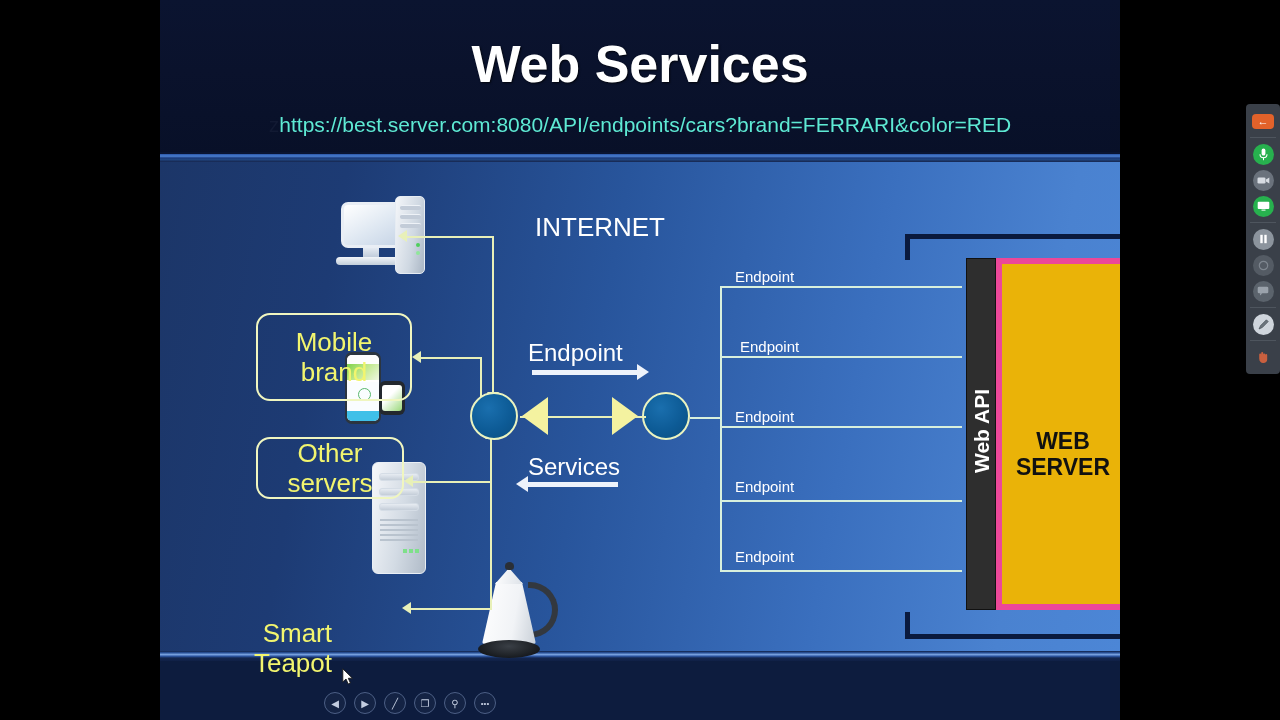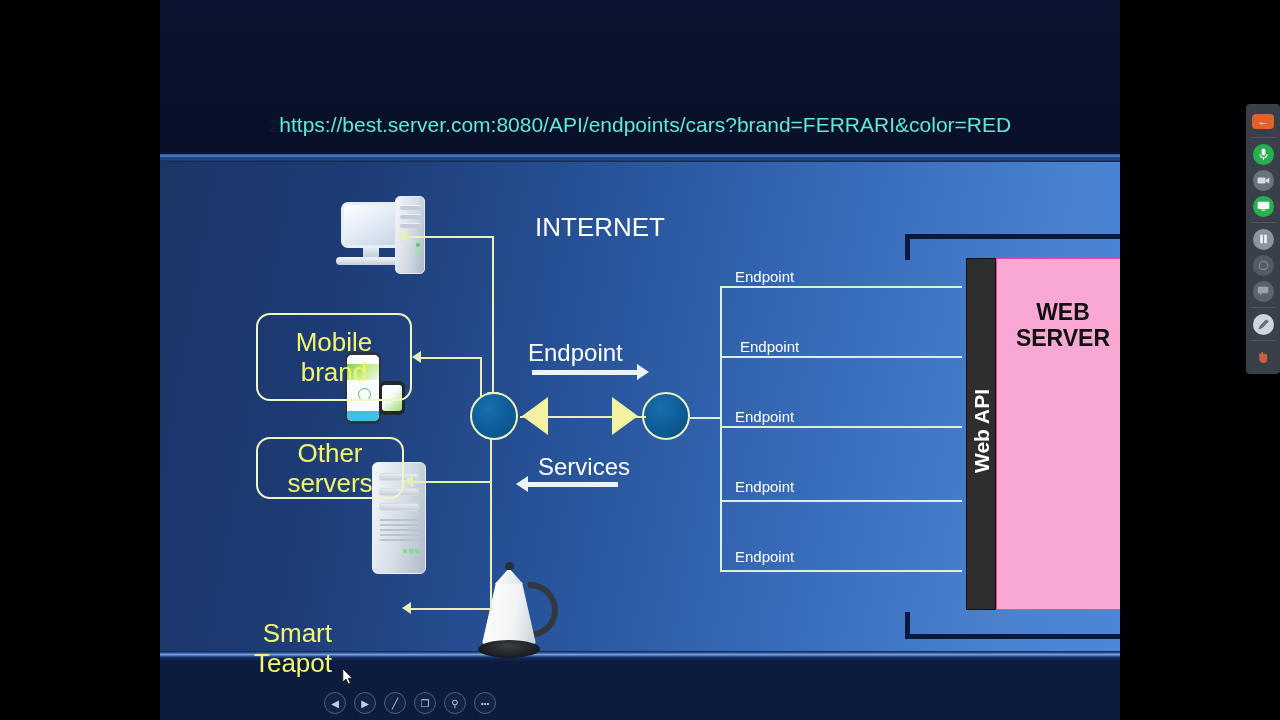--- a/index.html
+++ b/index.html
@@ -59,21 +59,21 @@
     background:#0d1c3e;
   }
 
   
   .node-box {
     position:absolute; border:2px solid #f0f6c0; border-radius:14px;
     color:#f2f56e; font-size:26px; line-height:30px; text-align:center;
     display:flex; align-items:center; justify-content:center;
     padding:4px 6px;
   }
-  .lbl { position:absolute; color:#ffffff;text-align:center; }
+  .lbl { position:absolute; color:#ffffff; }
   .yellow-lbl { position:absolute; color:#f2f56e; font-size:26px; line-height:30px; }
 
   
   .ln { position:absolute; background:#e8f0b8; }
   .ln-h { height:2px; }
   .ln-v { width:2px; }
 
   
   .wl { position:absolute; background:#d8f0dd; }
   .wl-h { height:2px; }
@@ -173,22 +173,22 @@
     background:radial-gradient(ellipse at 50% 35%, #3a3f46 0%, #15181c 75%);
     border-radius:50%; }
 
   
   #api-strip { position:absolute; left:806px; top:258px; width:30px; height:352px;
     background:#2e2e2e; border:1px solid #111; }
   #api-text { position:absolute; left:-140px; top:160px; width:310px;
     transform:rotate(-90deg); color:#ffffff; font-size:21px; font-weight:bold;
     text-align:center; }
   #ws-block { position:absolute; left:836px; top:258px; width:134px; height:352px;
-    background:#f9a8d4; border:1px solid #ec4899;
-    display:flex; align-items:flex-start; justify-content:center; }
+    background:#eab308; border:6px solid #ec4899;
+    display:flex; align-items:center; justify-content:center; }
   #ws-text { color:#111; font-size:23px; font-weight:bold; line-height:26px;
     text-align:center; margin-top:40px; }
 
   
   #sidebar { position:absolute; right:0; top:104px; width:34px;
     background:#3a4049; border-radius:4px; padding:4px 0 4px 0; }
   .sb-div { height:1px; background:#4e555e; margin:3px 4px; }
   .sb-btn { width:34px; height:26px; display:flex; align-items:center; justify-content:center; }
   .sb-ic { width:21px; height:21px; border-radius:50%;
     display:flex; align-items:center; justify-content:center;
@@ -204,20 +204,21 @@
   #cursor { position:absolute; left:342px; top:668px; width:12px; height:18px; }
 </style>
 </head>
 <body>
 
 <div id="screen">
 
   <div id="slide">
 
     <div id="header"></div>
+    <div id="title">Web Services</div>
     <div id="url-row">
       <span id="url-z">z</span><span id="url-text">https://best.server.com:8080/API/endpoints/cars?brand=FERRARI&amp;color=RED</span>
     </div>
     <div class="sep" id="sep-top"></div>
 
     <div id="body-bg"></div>
     <div class="sep" id="sep-bot"></div>
     <div id="footer-bg"></div>
 
     <div id="desk">

